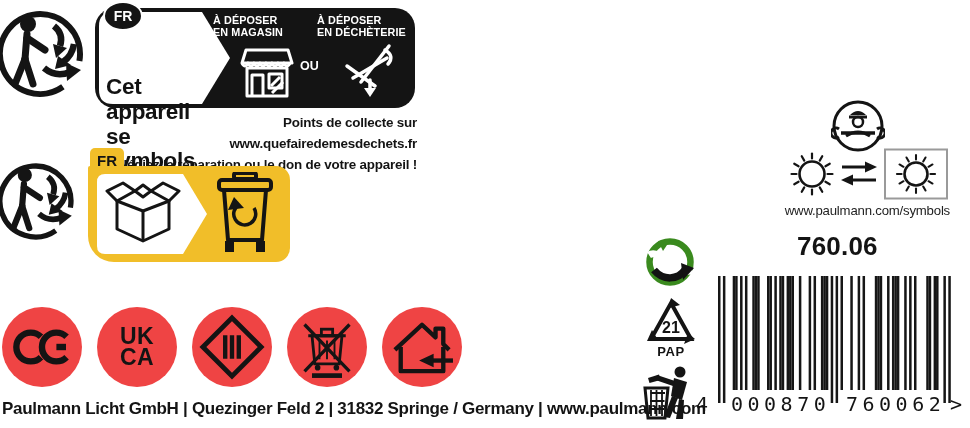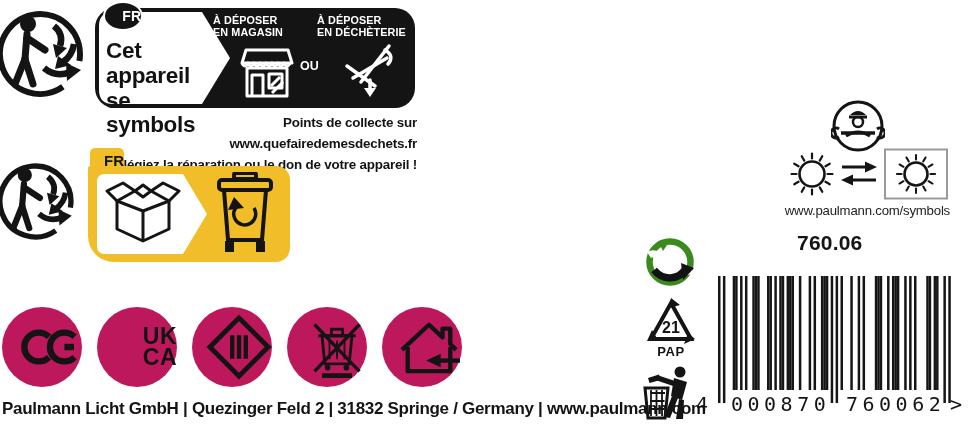--- a/index.html
+++ b/index.html
@@ -1,38 +1,38 @@
 <!DOCTYPE html>
 <html><head>
 <meta charset="utf-8">
 <style>
   html,body{margin:0;padding:0;background:#fff;}
   #canvas{position:relative;width:970px;height:428px;background:#ffffff;overflow:hidden;
           font-family:"Liberation Sans",sans-serif;color:#141414;}
   .abs{position:absolute;}
-  .flexc{display:flex;align-items:center;justify-content:flex-end;}
+  .flexc{display:flex;align-items:center;justify-content:center;}
   
   .banner-black{background:#141414;border-radius:20px;}
   .fr-oval{background:#141414;border:2.5px solid #fff;border-radius:50%;
            color:#fff;font-weight:800;font-size:14px;}
-  .banner-title{font-size:22.5px;line-height:1.1;font-weight:700;color:#121212;letter-spacing:-0.3px;}
+  .banner-title{font-size:22.5px;line-height:1.1;font-weight:700;color:#121212;letter-spacing:-0.3px;margin-top:36px;}
   .opt-head{color:#fff;font-weight:800;font-size:10.8px;line-height:1.12;text-align:left;letter-spacing:0.1px;}
   .ou{color:#fff;font-weight:800;font-size:12.5px;}
   .note-lines{font-size:13.4px;font-weight:700;line-height:21px;text-align:right;letter-spacing:-0.2px;}
   
   .fr-tab{background:#F1BE29;border-radius:5px 5px 0 0;color:#141414;font-weight:800;font-size:15px;}
   .banner-yellow{background:#F1BE29;border-radius:2px 14px 14px 26px;}
   
   .it-note{font-size:17px;font-weight:500;letter-spacing:-0.2px;white-space:nowrap;}
   .it-note b{font-weight:800;margin-right:4px;}
   .footer-text{font-size:17px;font-weight:700;letter-spacing:-0.3px;white-space:nowrap;}
-  .badge{width:80px;height:80px;border-radius:50%;background:#be185d;}
+  .badge{width:80px;height:80px;border-radius:50%;background:#ef4444;}
   .ukca{font-weight:800;font-size:23px;line-height:0.92;letter-spacing:0.5px;text-align:center;color:#141414;}
   .sym-url{font-size:13.2px;color:#222;text-align:right;letter-spacing:-0.2px;}
-  .item-no{font-size:21px;font-weight:600;letter-spacing:0.2px;}
+  .item-no{font-size:26px;font-weight:600;letter-spacing:0.2px;}
   .bc-digit{font-family:"DejaVu Sans Mono","Liberation Mono",monospace;font-size:20px;color:#141414;white-space:nowrap;}
   .bc-group{letter-spacing:4.5px;}
   .pap-num{font-size:16px;font-weight:700;text-align:center;}
   .pap-lab{font-size:13px;font-weight:600;text-align:center;letter-spacing:0.5px;}
   svg{display:block;}
 </style>
 </head>
 <body>
 
 <svg width="0" height="0" style="position:absolute">

